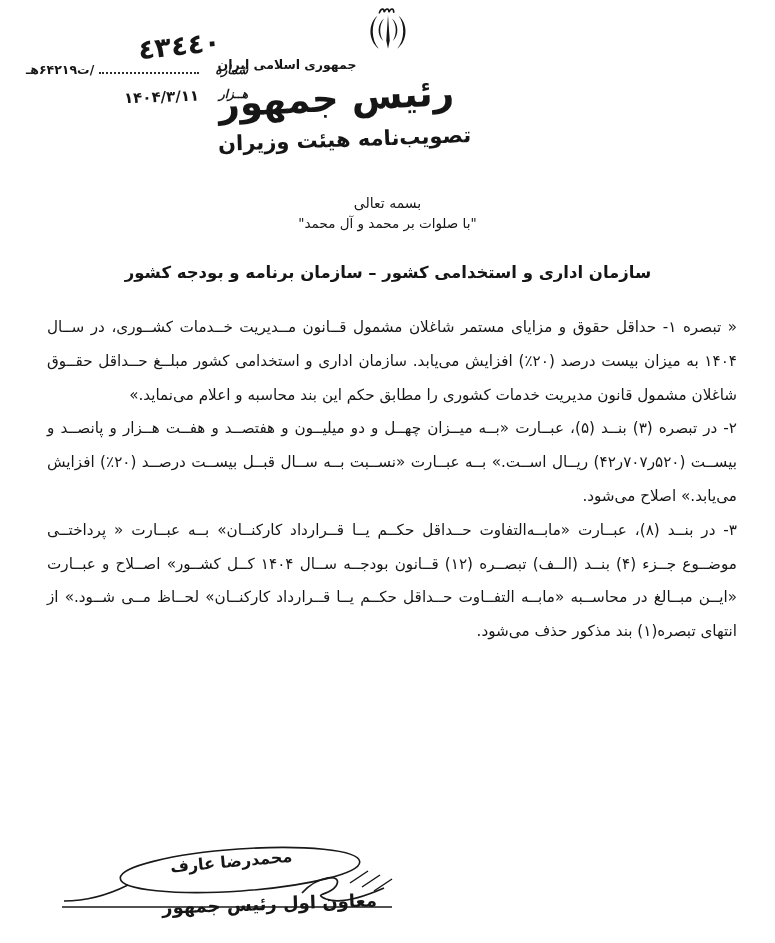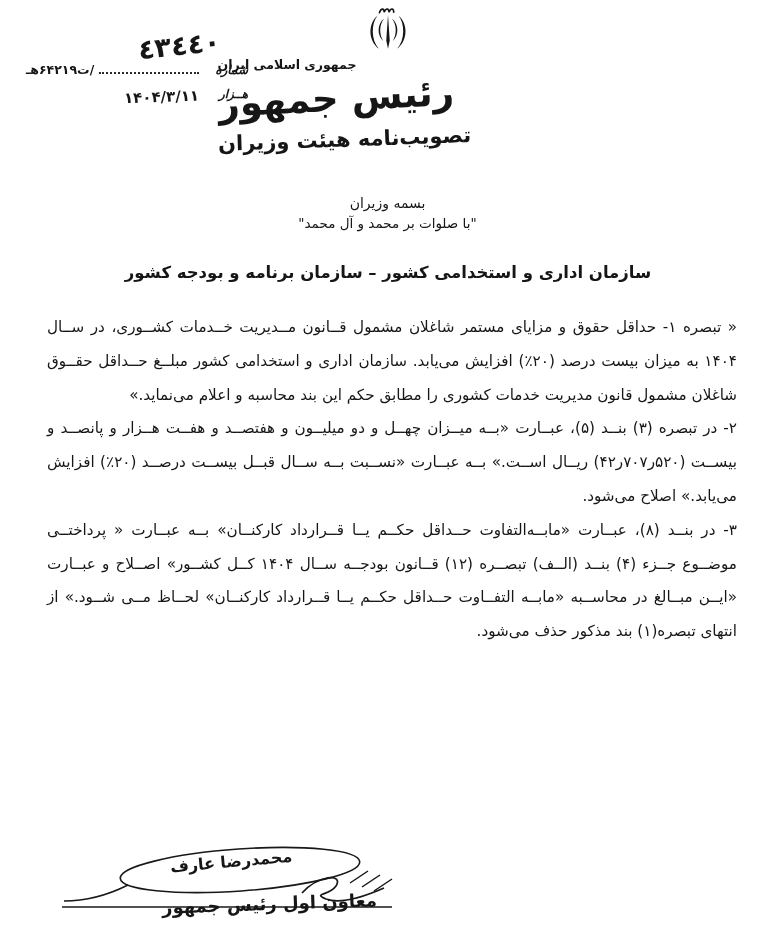--- a/index.html
+++ b/index.html
@@ -97,21 +97,21 @@
       <path d="M28 15 C35 20 36 32 29 38.5 C33.5 31 33 21 28 15 Z" fill="#161616"></path>
       <path d="M13 12 C3 20 3 38 14.5 46.5 C6 37 6.5 20 13 12 Z" fill="#161616"></path>
       <path d="M35 12 C45 20 45 38 33.5 46.5 C42 37 41.5 20 35 12 Z" fill="#161616"></path>
     </svg>
     <div class="country">جمهوری اسلامی ایران</div>
     <div class="president">رئیس جمهور</div>
     <div class="doctype">تصویب‌نامه هیئت وزیران</div>
   </div>
 
   <div class="invocation">
-    <div class="bismillah">بسمه وزیران</div>
+    <div class="bismillah">بسمه تعالی</div>
     <div class="salawat">"با صلوات بر محمد و آل محمد"</div>
   </div>
 
   <div class="addressee">سازمان اداری و استخدامی کشور – سازمان برنامه و بودجه کشور</div>
 
   <div class="body-text">
     <p>« تبصره ۱- حداقل حقوق و مزایای مستمر شاغلان مشمول قــانون مــدیریت خــدمات کشــوری، در ســال ۱۴۰۴ به میزان بیست درصد (۲۰٪) افزایش می‌یابد. سازمان اداری و استخدامی کشور مبلــغ حــداقل حقــوق شاغلان مشمول قانون مدیریت خدمات کشوری را مطابق حکم این بند محاسبه و اعلام می‌نماید.»</p>
     <p>۲- در تبصره (۳) بنــد (۵)، عبــارت «بــه میــزان چهــل و دو میلیــون و هفتصــد و هفــت هــزار و پانصــد و بیســت (۵۲۰ر۷۰۷ر۴۲) ریــال اســت.» بــه عبــارت «نســبت بــه ســال قبــل بیســت درصــد (۲۰٪) افزایش می‌یابد.» اصلاح می‌شود.</p>
     <p>۳- در بنــد (۸)، عبــارت «مابــه‌التفاوت حــداقل حکــم یــا قــرارداد کارکنــان» بــه عبــارت « پرداختــی موضــوع جــزء (۴) بنــد (الــف) تبصــره (۱۲) قــانون بودجــه ســال ۱۴۰۴ کــل کشــور» اصــلاح و عبــارت «ایــن مبــالغ در محاســبه «مابــه التفــاوت حــداقل حکــم یــا قــرارداد کارکنــان» لحــاظ مــی شــود.» از انتهای تبصره(۱) بند مذکور حذف می‌شود.</p>
   </div>

